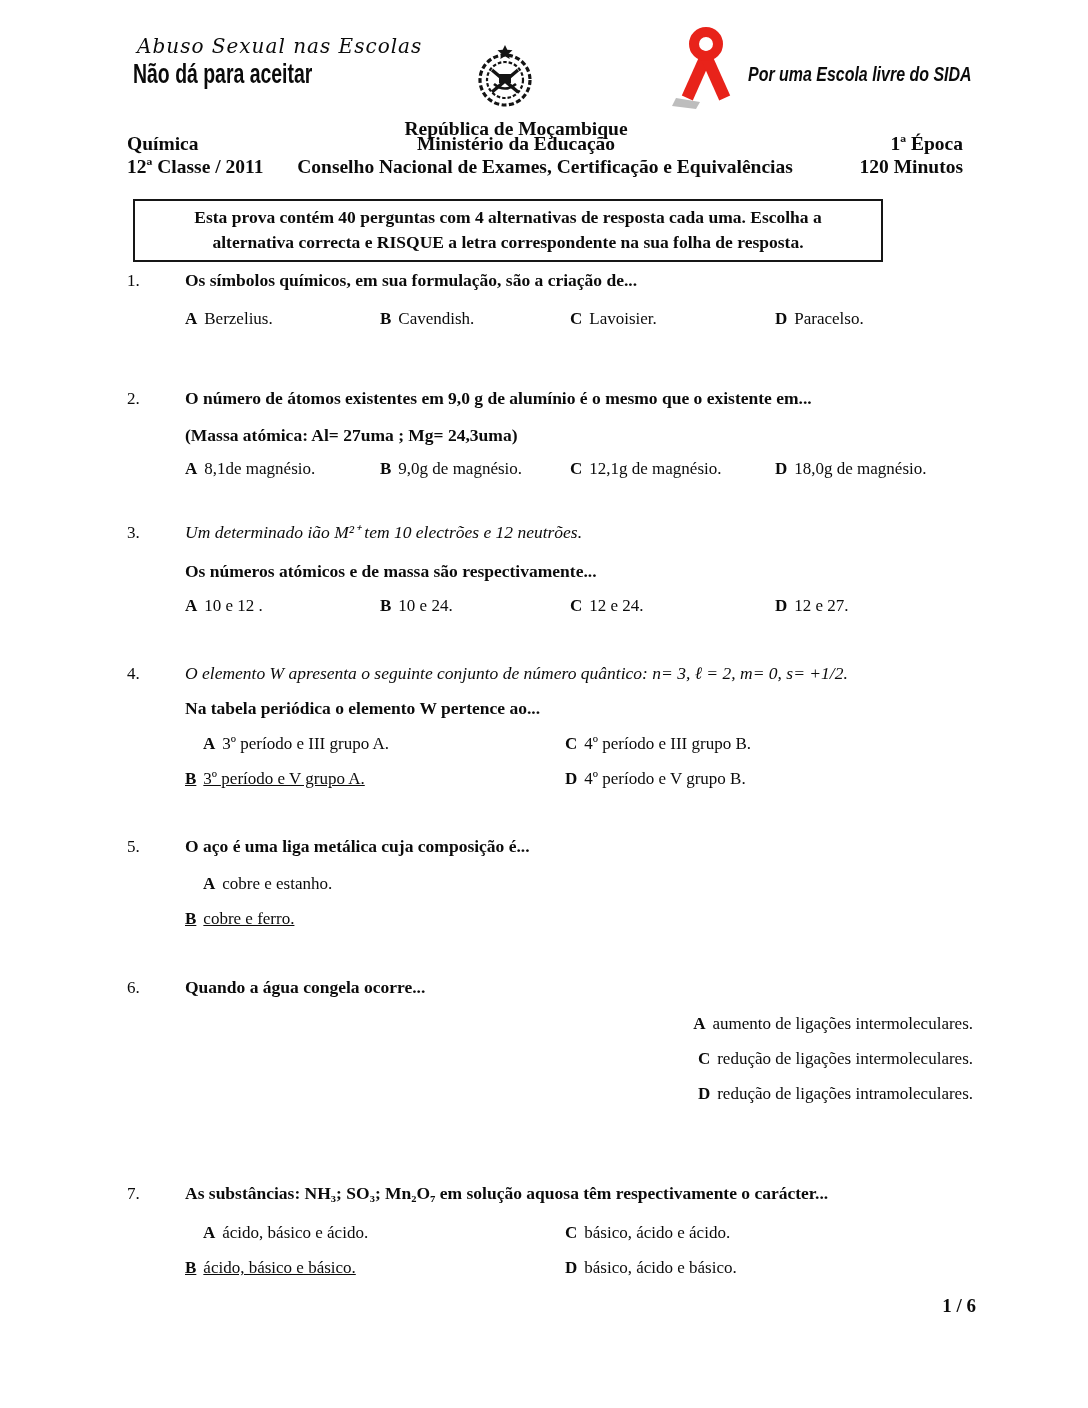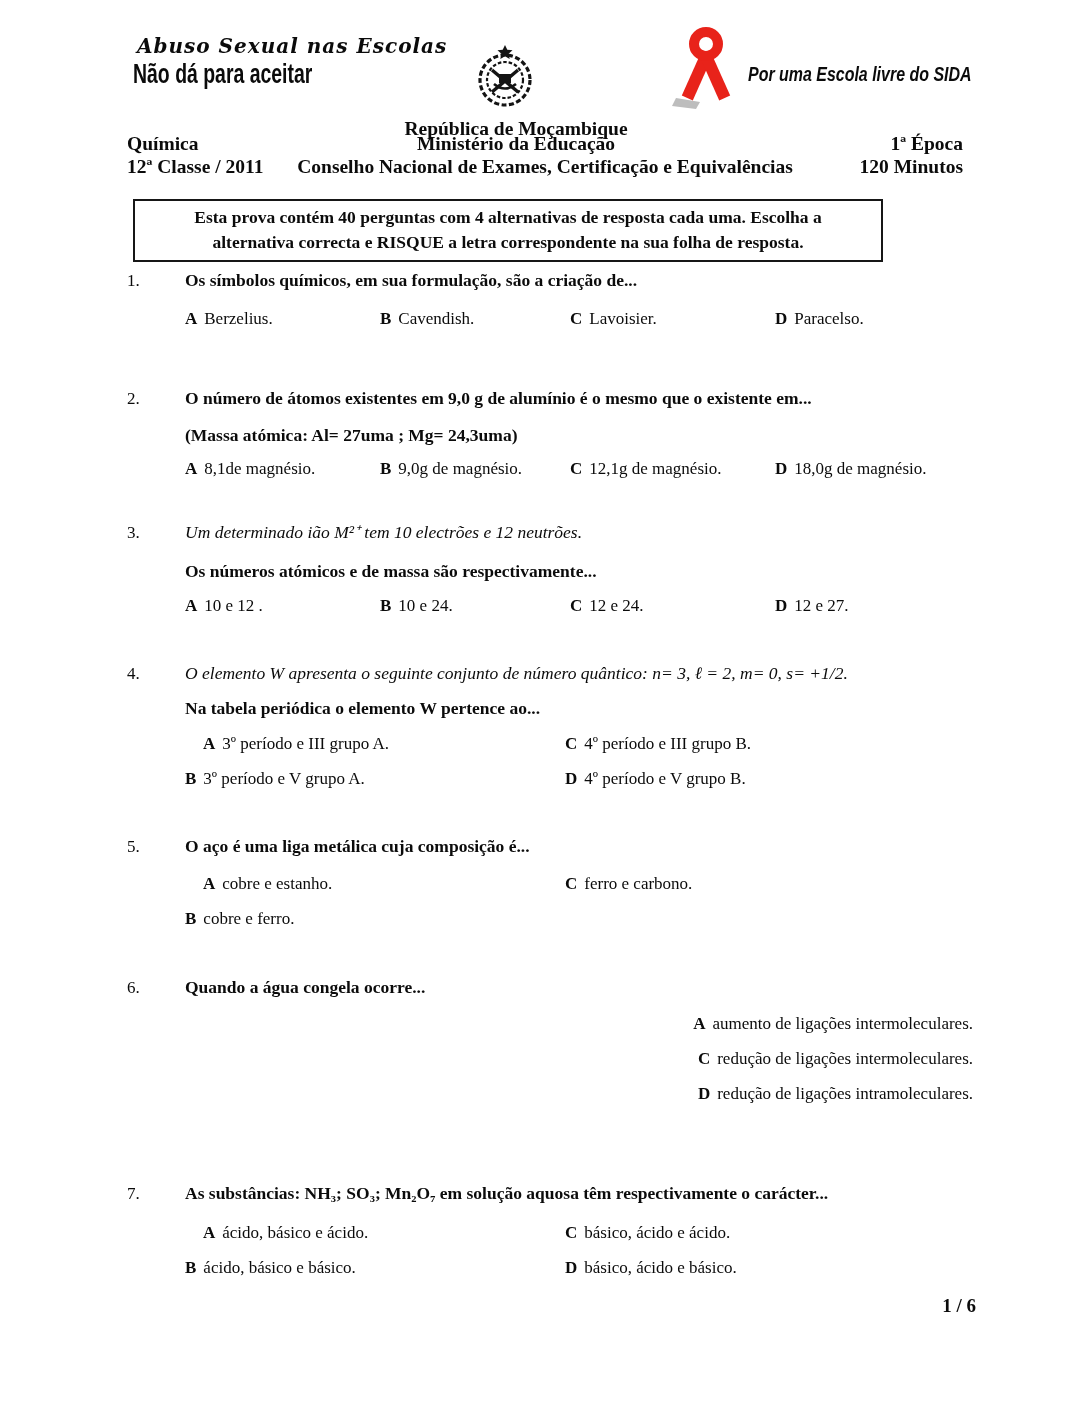--- a/index.html
+++ b/index.html
@@ -4,21 +4,21 @@
 <style>
   * { margin:0; padding:0; box-sizing:border-box; }
   html,body { background:#ffffff; }
   .page {
     position:relative; width:1088px; height:1408px; background:#fff;
     color:#0b0b0b; font-family:"Liberation Serif", serif; overflow:hidden;
   }
   
   .script-line {
     position:absolute; left:137px; top:34px;
-    font-family:"DejaVu Serif", serif; font-style:italic; font-weight:700;
+    font-family:"DejaVu Serif", serif; font-style:italic; font-weight:400;
     font-size:20px; letter-spacing:1px; white-space:nowrap;
   }
   .shout-line {
     position:absolute; left:133px; top:58px;
     font-family:"Liberation Sans", sans-serif; font-weight:700; font-size:27px;
     transform:scale(0.72,1.05); transform-origin:left top; white-space:nowrap;
   }
   .emblem { position:absolute; left:474px; top:44px; width:62px; height:64px; }
   .ribbon { position:absolute; left:664px; top:26px; width:84px; height:86px; }
   .slogan {
@@ -48,21 +48,21 @@
   .stem { font-weight:700; font-size:17.5px; }
   .stem-italic { font-weight:400; font-style:italic; font-size:17.5px; }
   .substem { font-weight:700; font-size:17.5px; margin-left:58px; }
   .opts4 { display:grid; grid-template-columns:195px 190px 205px 1fr; padding-left:58px; }
   .opts2 { display:grid; grid-template-columns:380px 1fr; padding-left:58px; row-gap:14px; }
   .optlist { padding-left:58px; }
   .optlist .opt { display:block; margin-top:14px;text-align:right; }
   .opt { white-space:nowrap; }
   .olabel { font-weight:700; margin-right:7px; }
   .o-a { grid-column:1; grid-row:1;margin-left:18px; }
-  .o-b { grid-column:1; grid-row:2; }
+  .o-b { grid-column:1; grid-row:2;text-decoration:underline; }
   .o-c { grid-column:2; grid-row:1; }
   .o-d { grid-column:2; grid-row:2; }
   .mt11 { margin-top:11px; } .mt12 { margin-top:12px; } .mt13 { margin-top:13px; } .mt15 { margin-top:15px; } .mt16 { margin-top:16px; } .mt17 { margin-top:17px; }
   #q1 { top:270px; } #q2 { top:388px; } #q3 { top:522px; } #q4 { top:663px; }
   #q5 { top:836px; } #q6 { top:977px; } #q7 { top:1183px; }
   .footer { position:absolute; top:1295px; right:112px; font-weight:700; font-size:19px; }
 </style>
 </head>
 <body>
 
@@ -167,21 +167,20 @@
   </div>
 
   <div class="question" id="q5">
     <div class="qtop">
       <span class="qnum">5.</span>
       <span class="stem">O aço é uma liga metálica cuja composição é...</span>
     </div>
     <div class="opts2 mt15">
       <span class="opt o-a"><span class="olabel">A</span><span>cobre e estanho.</span></span>
       <span class="opt o-b"><span class="olabel">B</span><span>cobre e ferro.</span></span>
-      <span class="opt o-c"><span class="olabel">C</span><span>ferro e carbono.</span></span>
     </div>
   </div>
 
   <div class="question" id="q6">
     <div class="qtop">
       <span class="qnum">6.</span>
       <span class="stem">Quando a água congela  ocorre...</span>
     </div>
     <div class="optlist">
       <span class="opt"><span class="olabel">A</span><span>aumento de ligações intermoleculares.</span></span>

